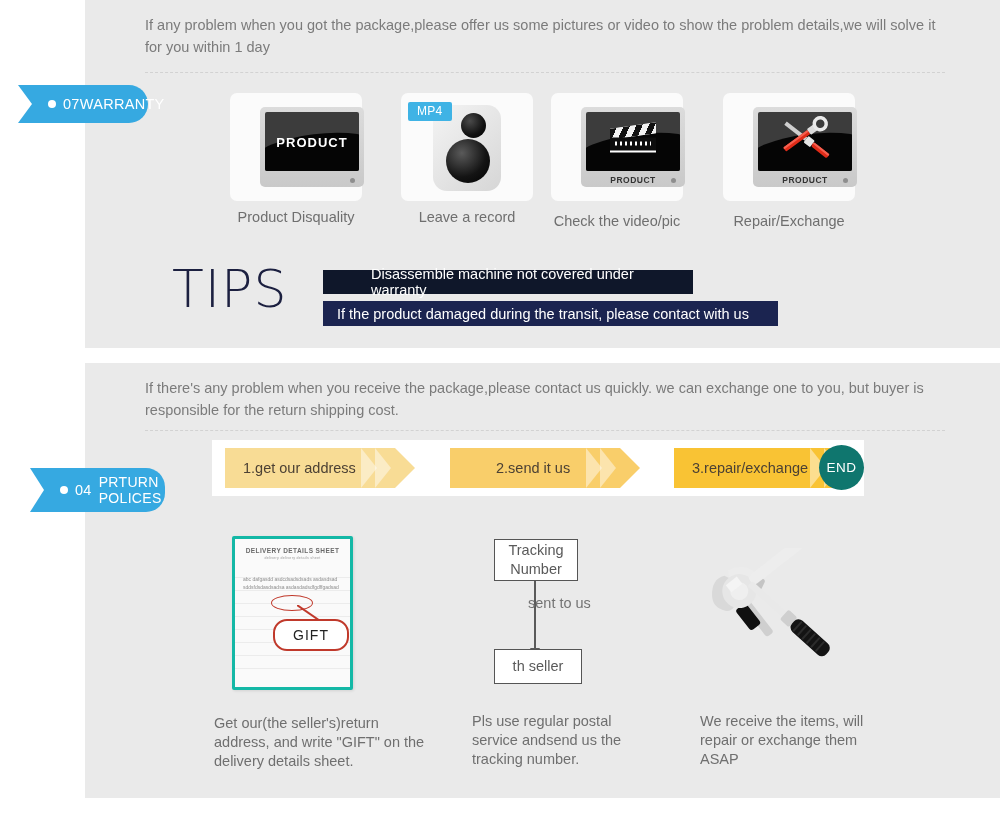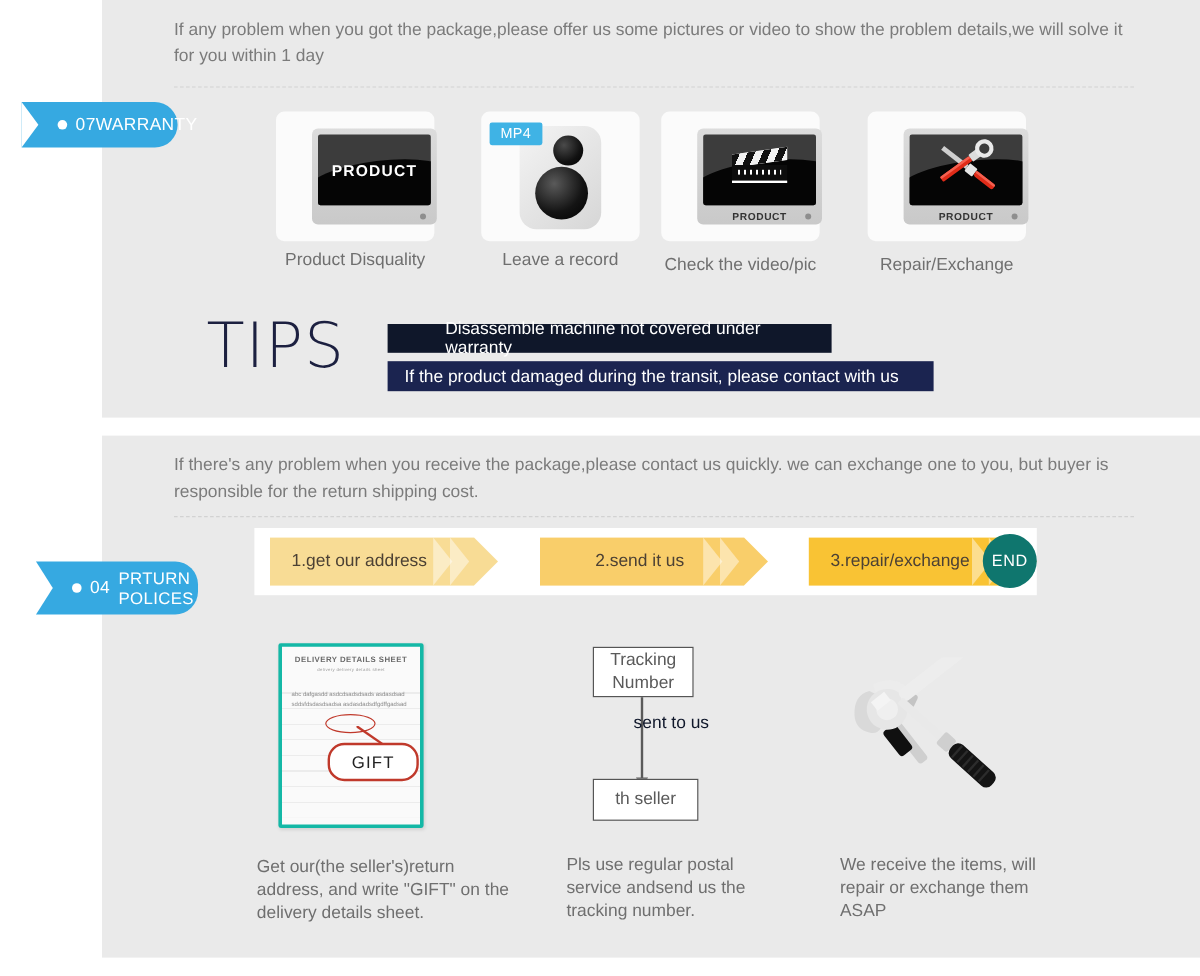--- a/index.html
+++ b/index.html
@@ -134,21 +134,21 @@
      border:2px solid #c0392b;border-radius:14px;display:flex;align-items:center;
      justify-content:center;font-size:14px;color:#222;letter-spacing:1px;}
   #sheet .conn{position:absolute;left:62px;top:66px;width:26px;height:20px;}
 
   
   .fbox{position:absolute;background:#fff;border:1px solid #555;box-sizing:border-box;
      display:flex;align-items:center;justify-content:center;text-align:center;
      font-size:14.5px;color:#5a5a5a;line-height:19px;}
   #fbox1{left:494px;top:539px;width:84px;height:42px;}
   #fbox2{left:494px;top:649px;width:88px;height:35px;text-align:center;}
-  #flow-lbl{position:absolute;left:528px;top:594px;font-size:14.5px;color:#0f172a;line-height:18px;}
+  #flow-lbl{position:absolute;left:528px;top:594px;font-size:14.5px;color:#737373;line-height:18px;}
   #flow-arrow{position:absolute;left:534px;top:581px;width:2px;height:68px;background:#5a5a5a;}
   #flow-arrow::after{content:"";position:absolute;left:-4px;bottom:-8px;width:0;height:0;
      border-left:5px solid transparent;border-right:5px solid transparent;border-top:9px solid #5a5a5a;}
 
   
   #tools{position:absolute;left:700px;top:548px;width:160px;height:125px;}
 </style>
 </head>
 <body>
 

